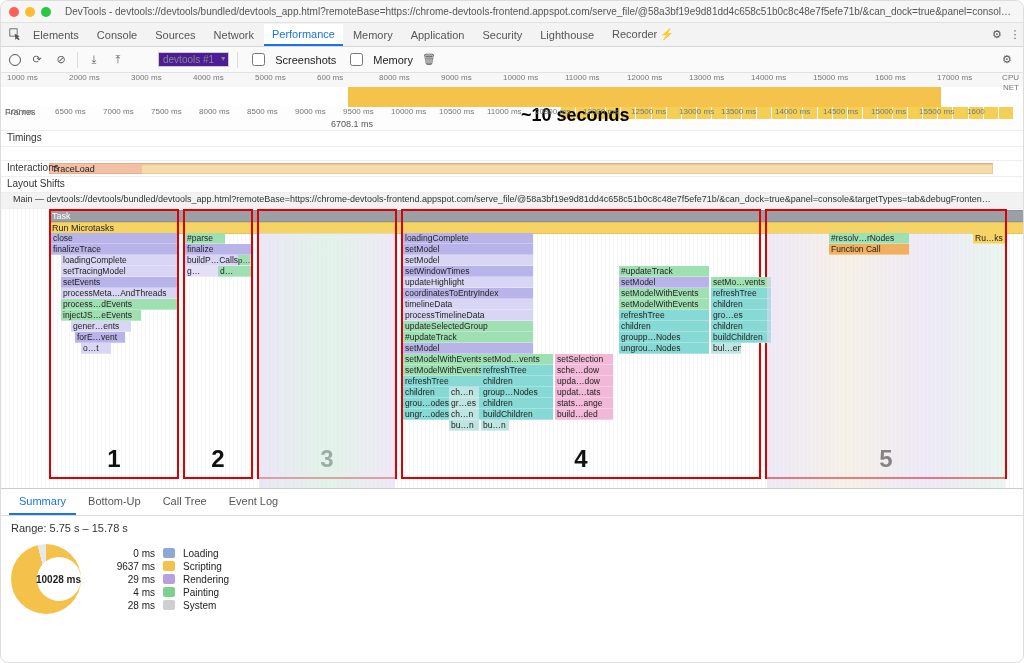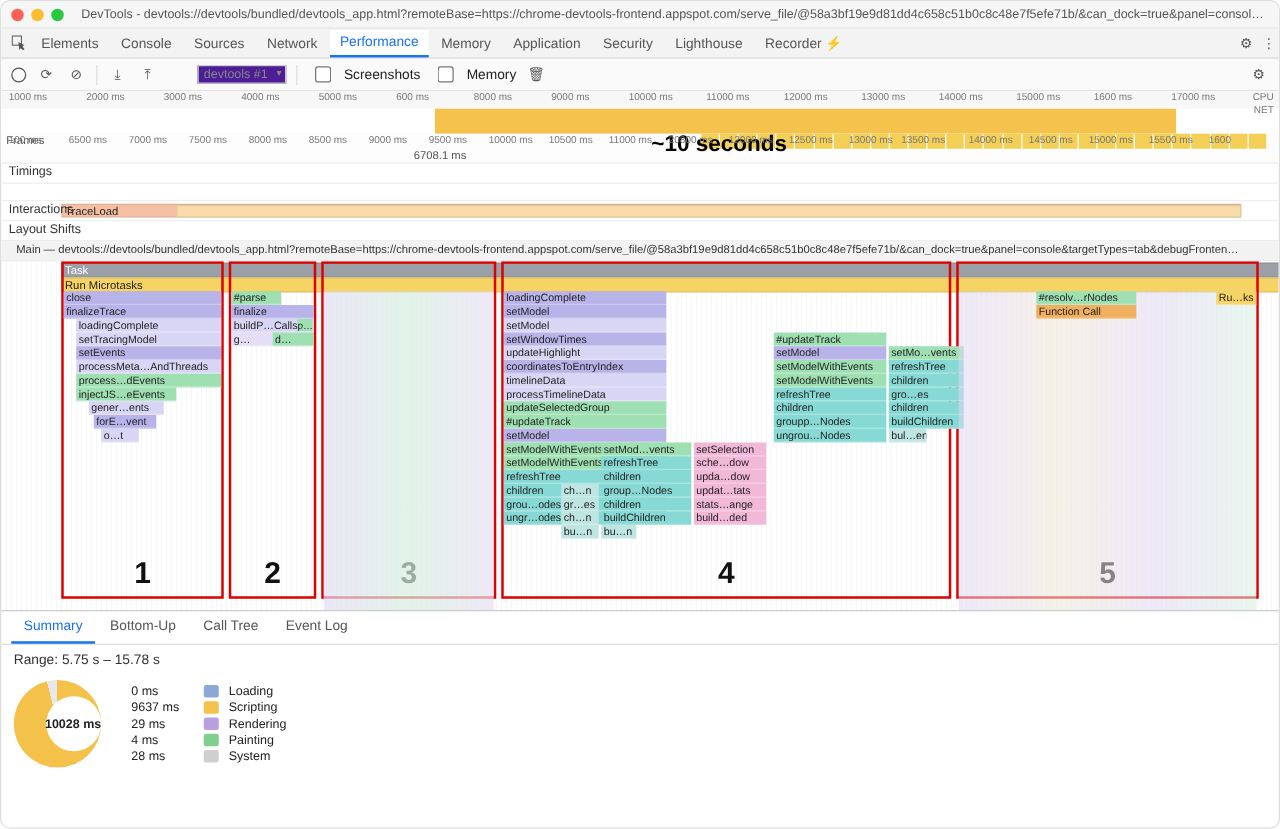--- a/index.html
+++ b/index.html
@@ -125,21 +125,21 @@
   .bottom-tabs .bt{padding:6px 10px;color:#555;cursor:pointer;}
   .bottom-tabs .bt.active{color:#1a73e8;border-bottom:2px solid #1a73e8;}
   .range{padding:6px 10px;font-size:11px;color:#333;}
   .summary{display:flex;align-items:center;gap:24px;padding:4px 10px;}
   .donut{width:70px;height:70px;border-radius:50%;background:conic-gradient(#f4c24a 0 346deg, #e8e8e8 346deg 360deg);display:flex;align-items:center;justify-content:flex-end;position:relative;}
   .donut::after{content:"";position:absolute;width:44px;height:44px;background:#fff;border-radius:50%;}
   .donut span{position:relative;z-index:1;font-size:10px;font-weight:600;}
   .legend{display:grid;grid-template-columns:auto auto auto;gap:2px 8px;font-size:10px;align-items:center;}
   .sw{width:12px;height:10px;display:inline-block;border-radius:2px;}
   .sw.load{background:#8fa7d6;} .sw.scr{background:#f4c24a;} .sw.ren{background:#b89fe0;} .sw.pnt{background:#7fcf8f;} .sw.sys{background:#cfcfcf;}
-  .ms{text-align:left;width:50px;}
+  .ms{text-align:right;width:50px;}
   
   .frames-strip{position:absolute;right:10px;left:560px;top:0;height:12px;display:flex;gap:1px;}
   .frames-strip i{flex:1;background:#f3cf55;}
 </style>
 </head>
 <body>
 
 <div class="titlebar">
   <div class="traffic">
     <div class="dot r"></div>

